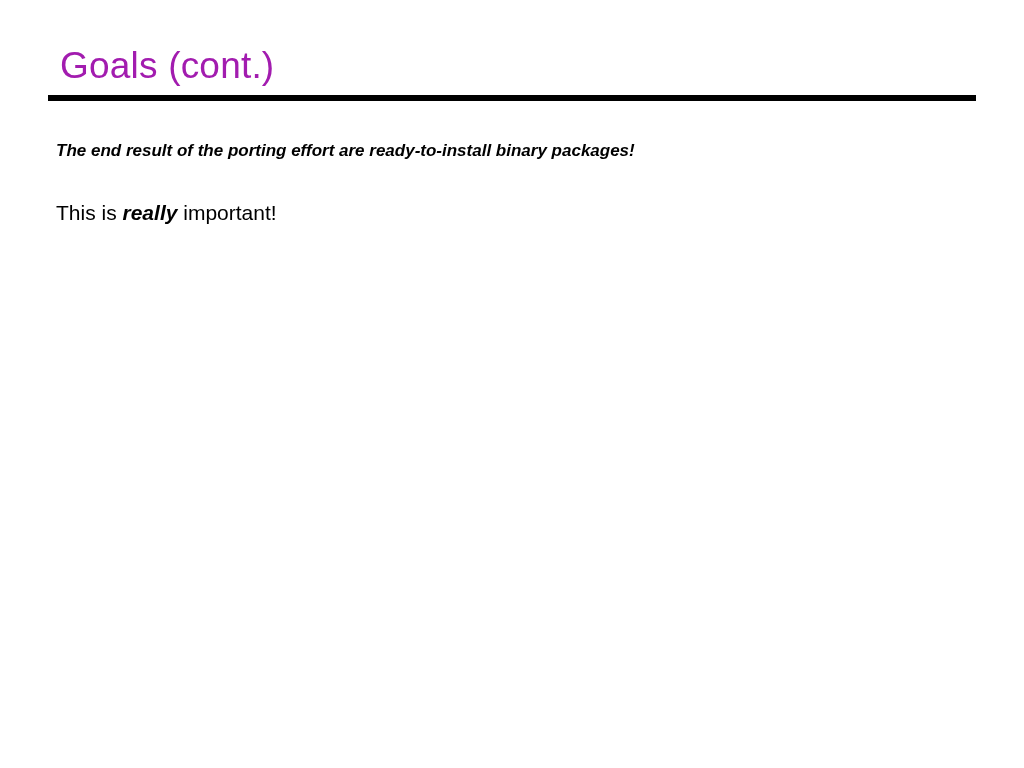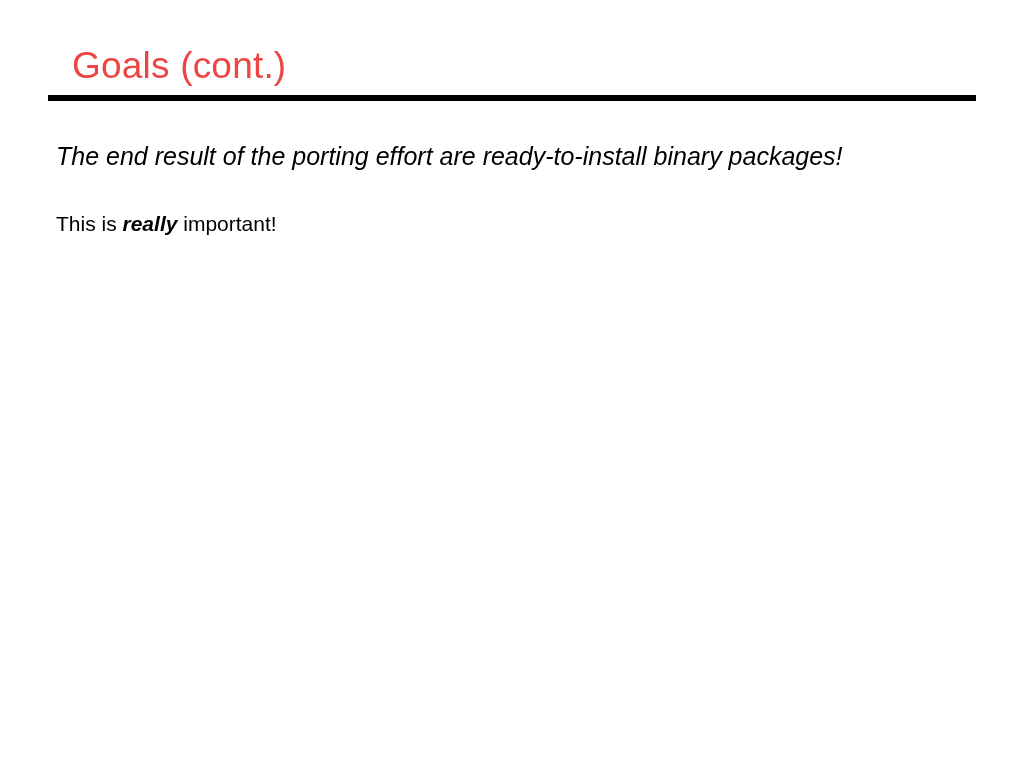--- a/index.html
+++ b/index.html
@@ -15,27 +15,27 @@
     overflow: hidden;
   }
   .slide {
     position: relative;
     width: 1024px;
     height: 768px;
     background: #ffffff;
   }
   .slide-title {
     position: absolute;
-    left: 72px;
+    left: 60px;
     top: 46px;
     font-size: 37px;
     font-weight: 400;
     line-height: 1.1;
     letter-spacing: 0.2px;
-    color: #ef4444;
+    color: #a21caf;
     white-space: nowrap;
   }
   .title-rule {
     position: absolute;
     left: 48px;
     top: 95px;
     width: 928px;
     height: 6px;
     background: #000000;
   }
@@ -45,23 +45,23 @@
     top: 140px;
     width: 920px;
   }
   .para {
     font-size: 21px;
     line-height: 1.35;
     color: #000000;
     margin: 0;
   }
   .para.lead {
-    font-weight: normal;
+    font-weight: bold;
     font-style: italic;
-    font-size: 25px;
+    font-size: 17px;
     margin-bottom: 36px;
   }
   .para.mid {
     margin-bottom: 26px;
   }
   .para .emph {
     font-weight: bold;
     font-style: italic;
   }
 </style>

